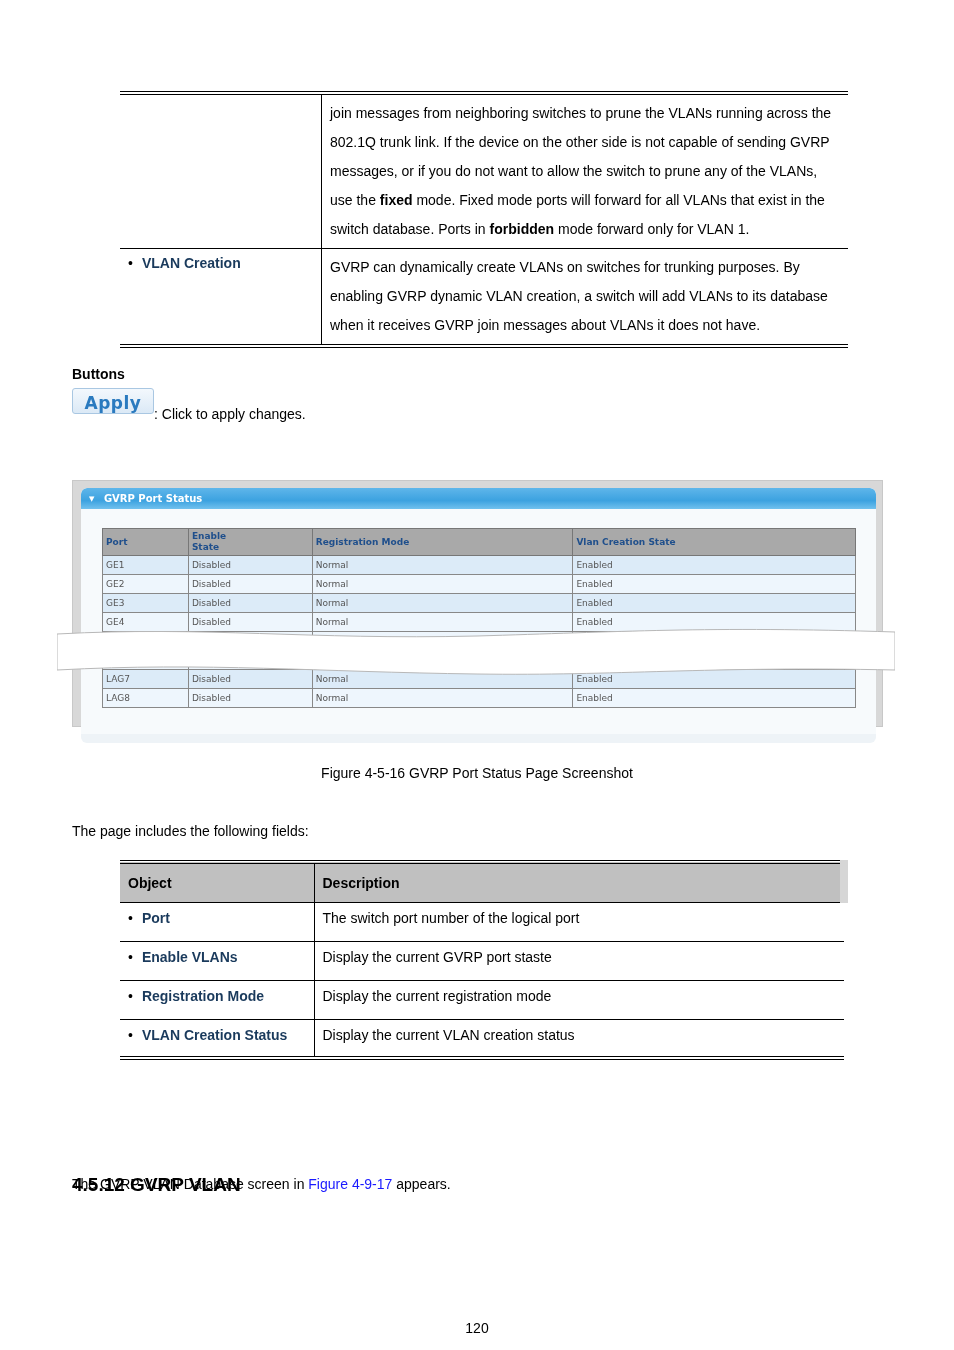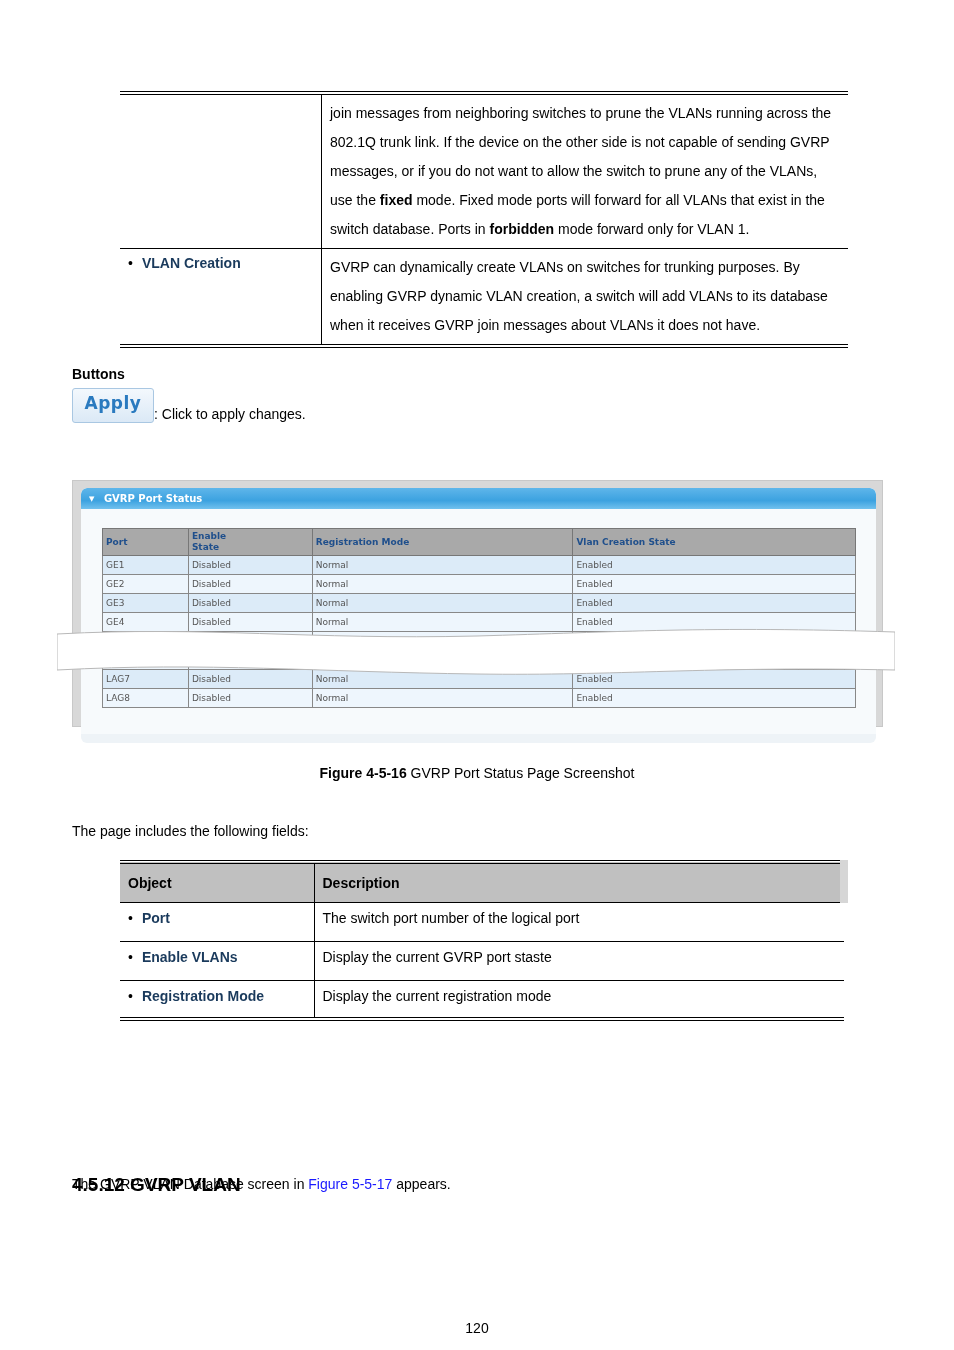--- a/index.html
+++ b/index.html
@@ -11,21 +11,21 @@
     .top-table { top: 91px; border-top: 4px double #000; border-bottom: 4px double #000; }
     .top-table td { vertical-align: top; font-size: 14px; line-height: 29px; }
     .top-table td.c1 { width: 193px; border-right: 1px solid #000; padding: 0 0 0 8px; }
     .top-table td.c2 { padding: 4px 6px 4px 8px; }
     .top-table tr + tr td { border-top: 1px solid #000; }
     .bullet-label { color: #1a3a5c; font-weight: bold; }
     .bullet-label::before { content: "\2022"; color: #000; margin-right: 9px; font-weight: normal; }
 
     
     .section-label { position: absolute; left: 72px; top: 366px; font-weight: bold; font-size: 14px; }
-    .apply-btn { position: absolute; left: 72px; top: 388px; width: 82px; height: 35px;
+    .apply-btn { position: absolute; left: 72px; top: 388px; width: 82px; height: 26px;
                  border: 1px solid #a9c7e2; border-radius: 3px;
                  background: linear-gradient(#f3f8fd, #dbe9f6);
                  color: #2a7abf; font-weight: bold; font-size: 17px; letter-spacing: 0.5px;
                  font-family: "DejaVu Sans", sans-serif; text-align: center; line-height: 29px; box-sizing: border-box; }
     .apply-desc { position: absolute; left: 154px; top: 406px; font-size: 14px; }
 
     
     .figure { position: absolute; left: 72px; top: 480px; width: 811px; height: 247px;
               background: #d8d8d8; box-sizing: border-box; border: 1px solid #c8c8c8; }
     .panel { position: absolute; left: 8px; top: 7px; width: 795px; height: 255px;
@@ -42,21 +42,21 @@
     .gvrp-table td { color: #555; padding: 0 3px; height: 19px; border: 1px solid #888; box-sizing: border-box; }
     .gvrp-table tr.odd td { background: #dcebf8; }
     .gvrp-table tr.even td { background: #eef6fd; }
     .gvrp-table col.c-port { width: 86px; } .gvrp-table col.c-en { width: 124px; }
     .gvrp-table col.c-reg { width: 261px; } .gvrp-table col.c-vlan { width: 283px; }
     .gvrp-table tr.gap td { height: 38px; background: #eef6fd; }
 
     .tear { position: absolute; left: 57px; top: 626px; width: 838px; height: 52px; }
 
     .fig-caption { position: absolute; left: 0; width: 954px; top: 765px; text-align: center; font-size: 14px; }
-    .fig-caption b { font-weight: bold; }
+    .fig-caption b { font-weight: normal; }
 
     .intro { position: absolute; left: 72px; top: 823px; font-size: 14px; }
 
     
     .fields-table { top: 860px; border-top: 4px double #000; border-bottom: 4px double #000; }
     .fields-table th { background: #c0c0c0; text-align: left; font-size: 14px; font-weight: bold;
                        height: 40px; padding: 0 8px; box-sizing: border-box; }
     .fields-table th.c1 { width: 194px; border-right: 1px solid #000; }
     .fields-table th.c2 { border-right: 8px solid #d6d6d6; }
     .fields-table td { height: 39px; font-size: 14px; vertical-align: top; padding: 7px 8px 0 8px; box-sizing: border-box; border-top: 1px solid #000; }
@@ -183,21 +183,25 @@
       <td>The switch port number of the logical port</td>
     </tr>
     <tr>
       <td class="c1"><span class="bullet-label">Enable VLANs</span></td>
       <td>Display the current GVRP port staste</td>
     </tr>
     <tr>
       <td class="c1"><span class="bullet-label">Registration Mode</span></td>
       <td>Display the current registration mode</td>
     </tr>
+    <tr>
+      <td class="c1"><span class="bullet-label">VLAN Creation Status</span></td>
+      <td>Display the current VLAN creation status</td>
+    </tr>
   </tbody>
 </table>
 
 <div class="section-title">4.5.12 GVRP VLAN</div>
 <div class="body-text">
-  <span>The GVRP VLAN Database screen in </span><span class="link">Figure 5-5-17</span><span> appears.</span>
+  <span>The GVRP VLAN Database screen in </span><span class="link">Figure 4-9-17</span><span> appears.</span>
 </div>
 
 <div class="page-num">120</div>
 
 </body></html>

